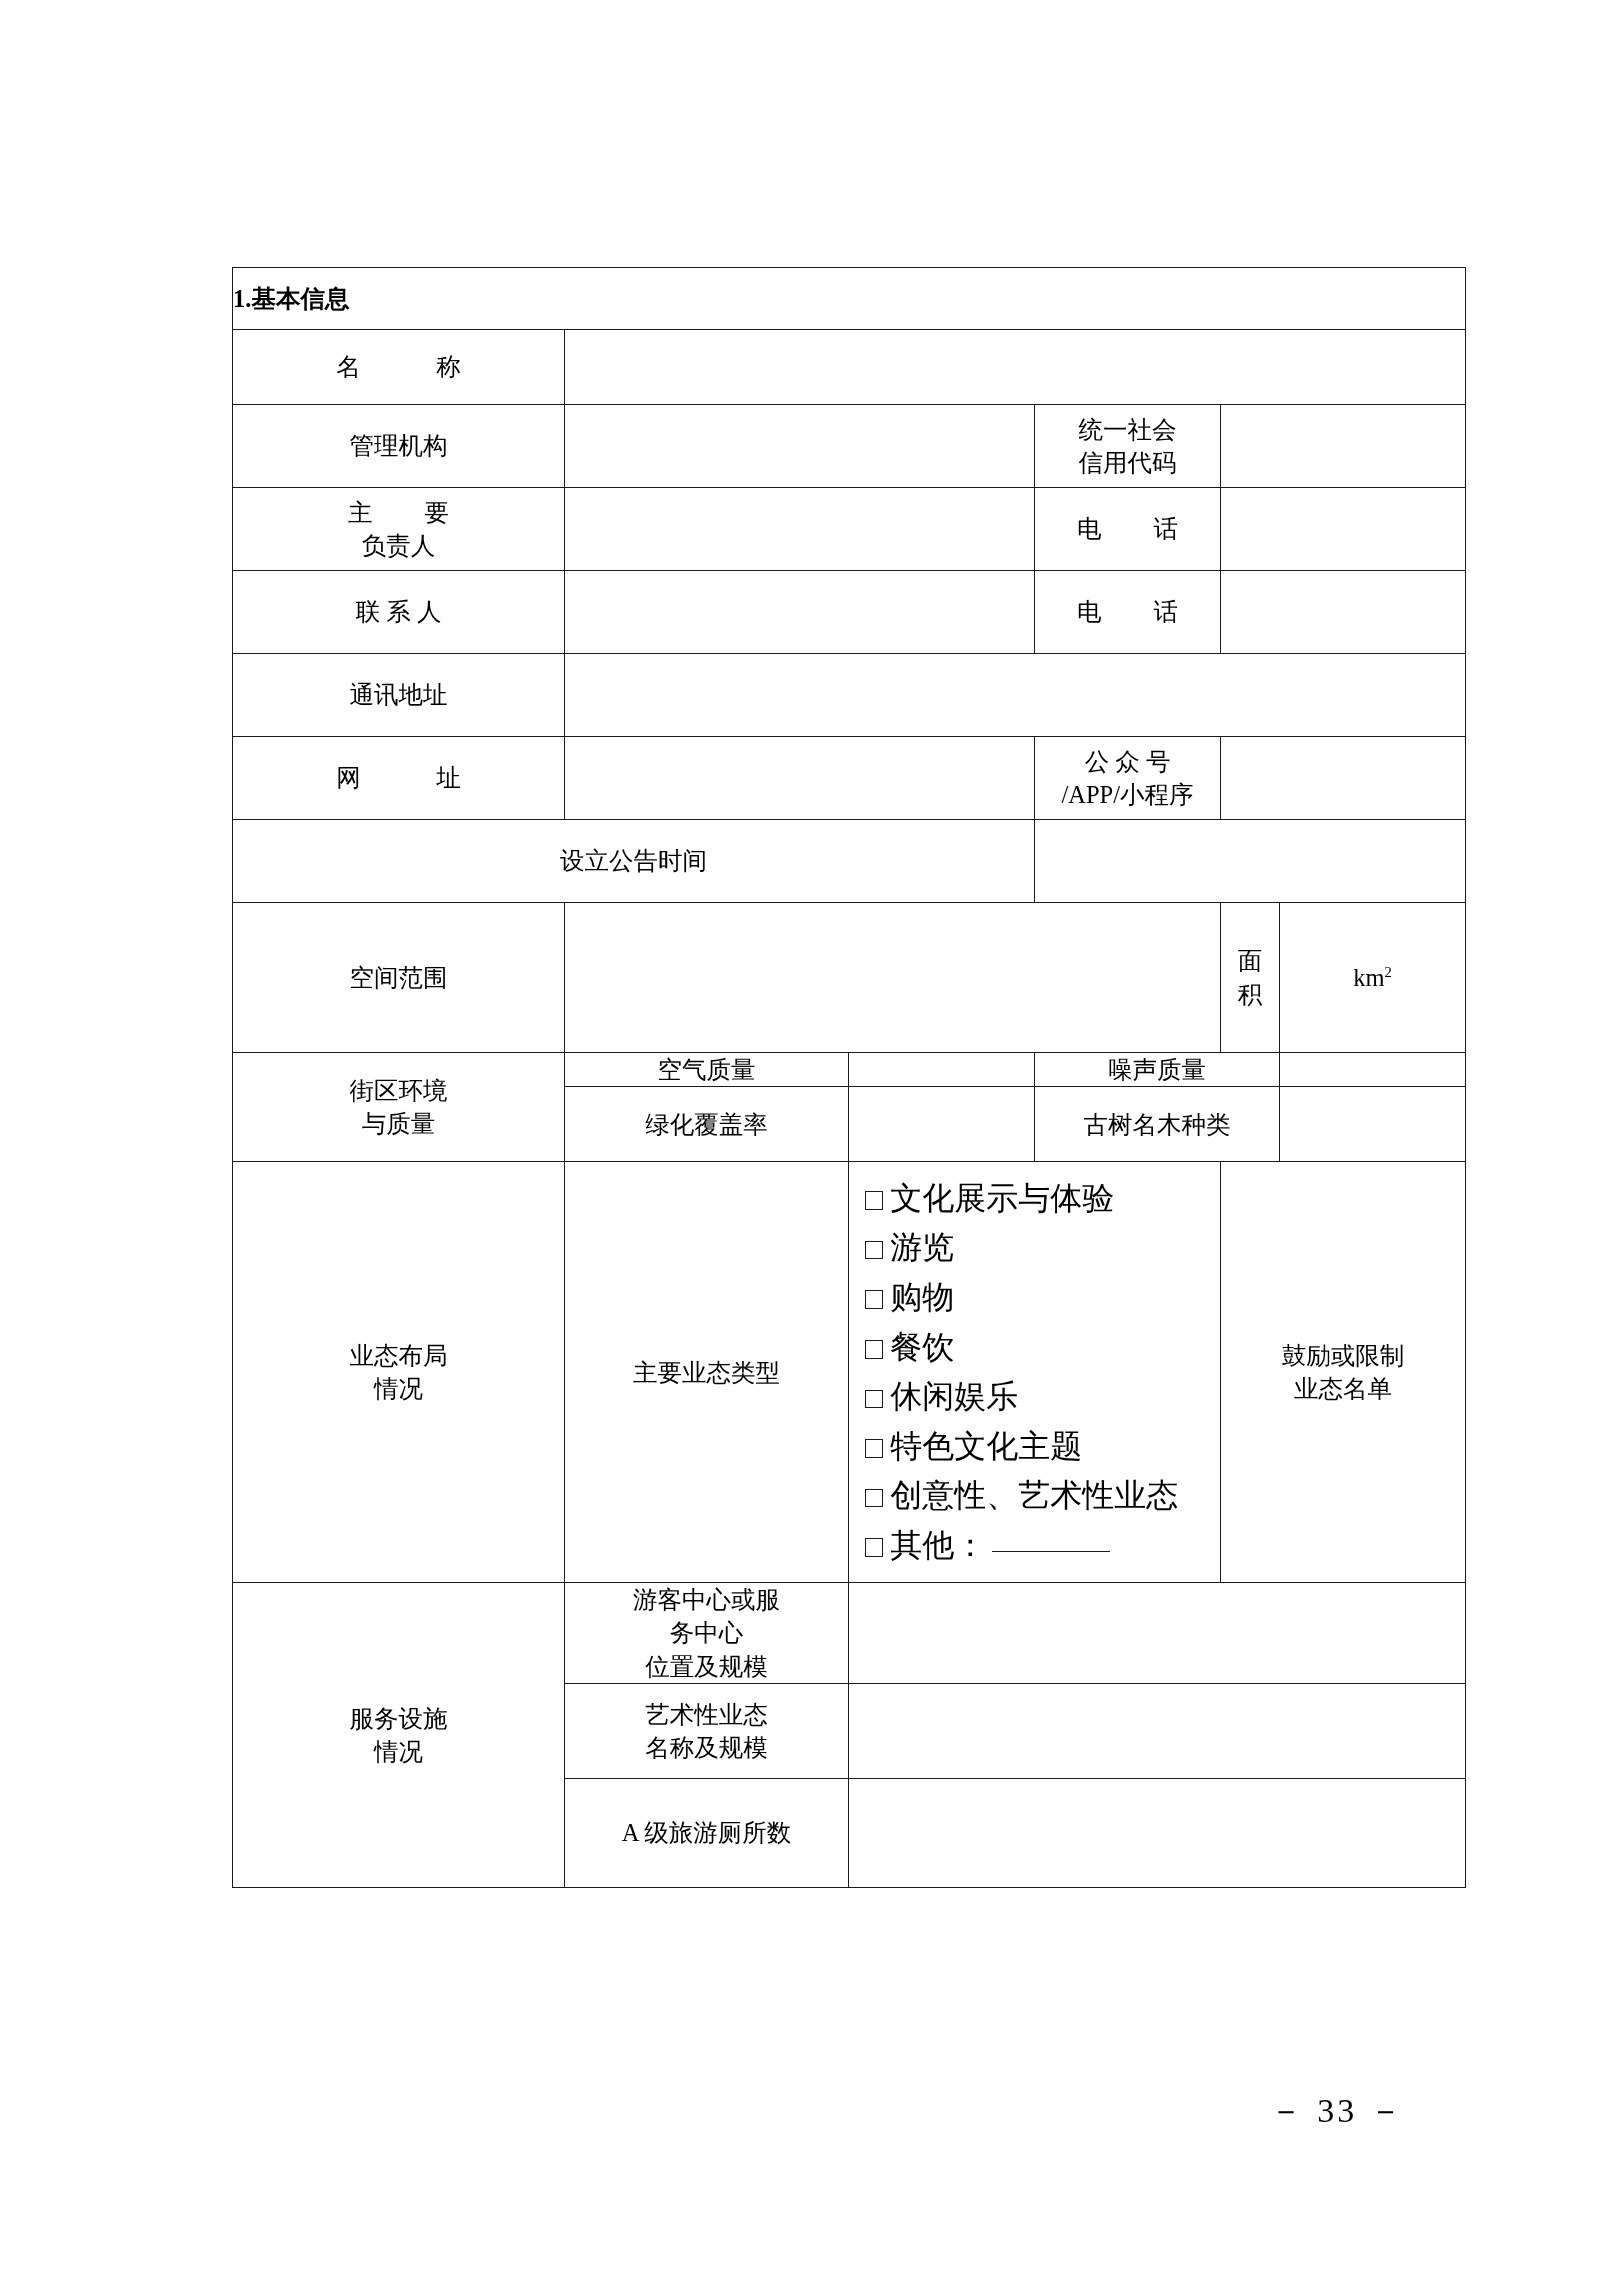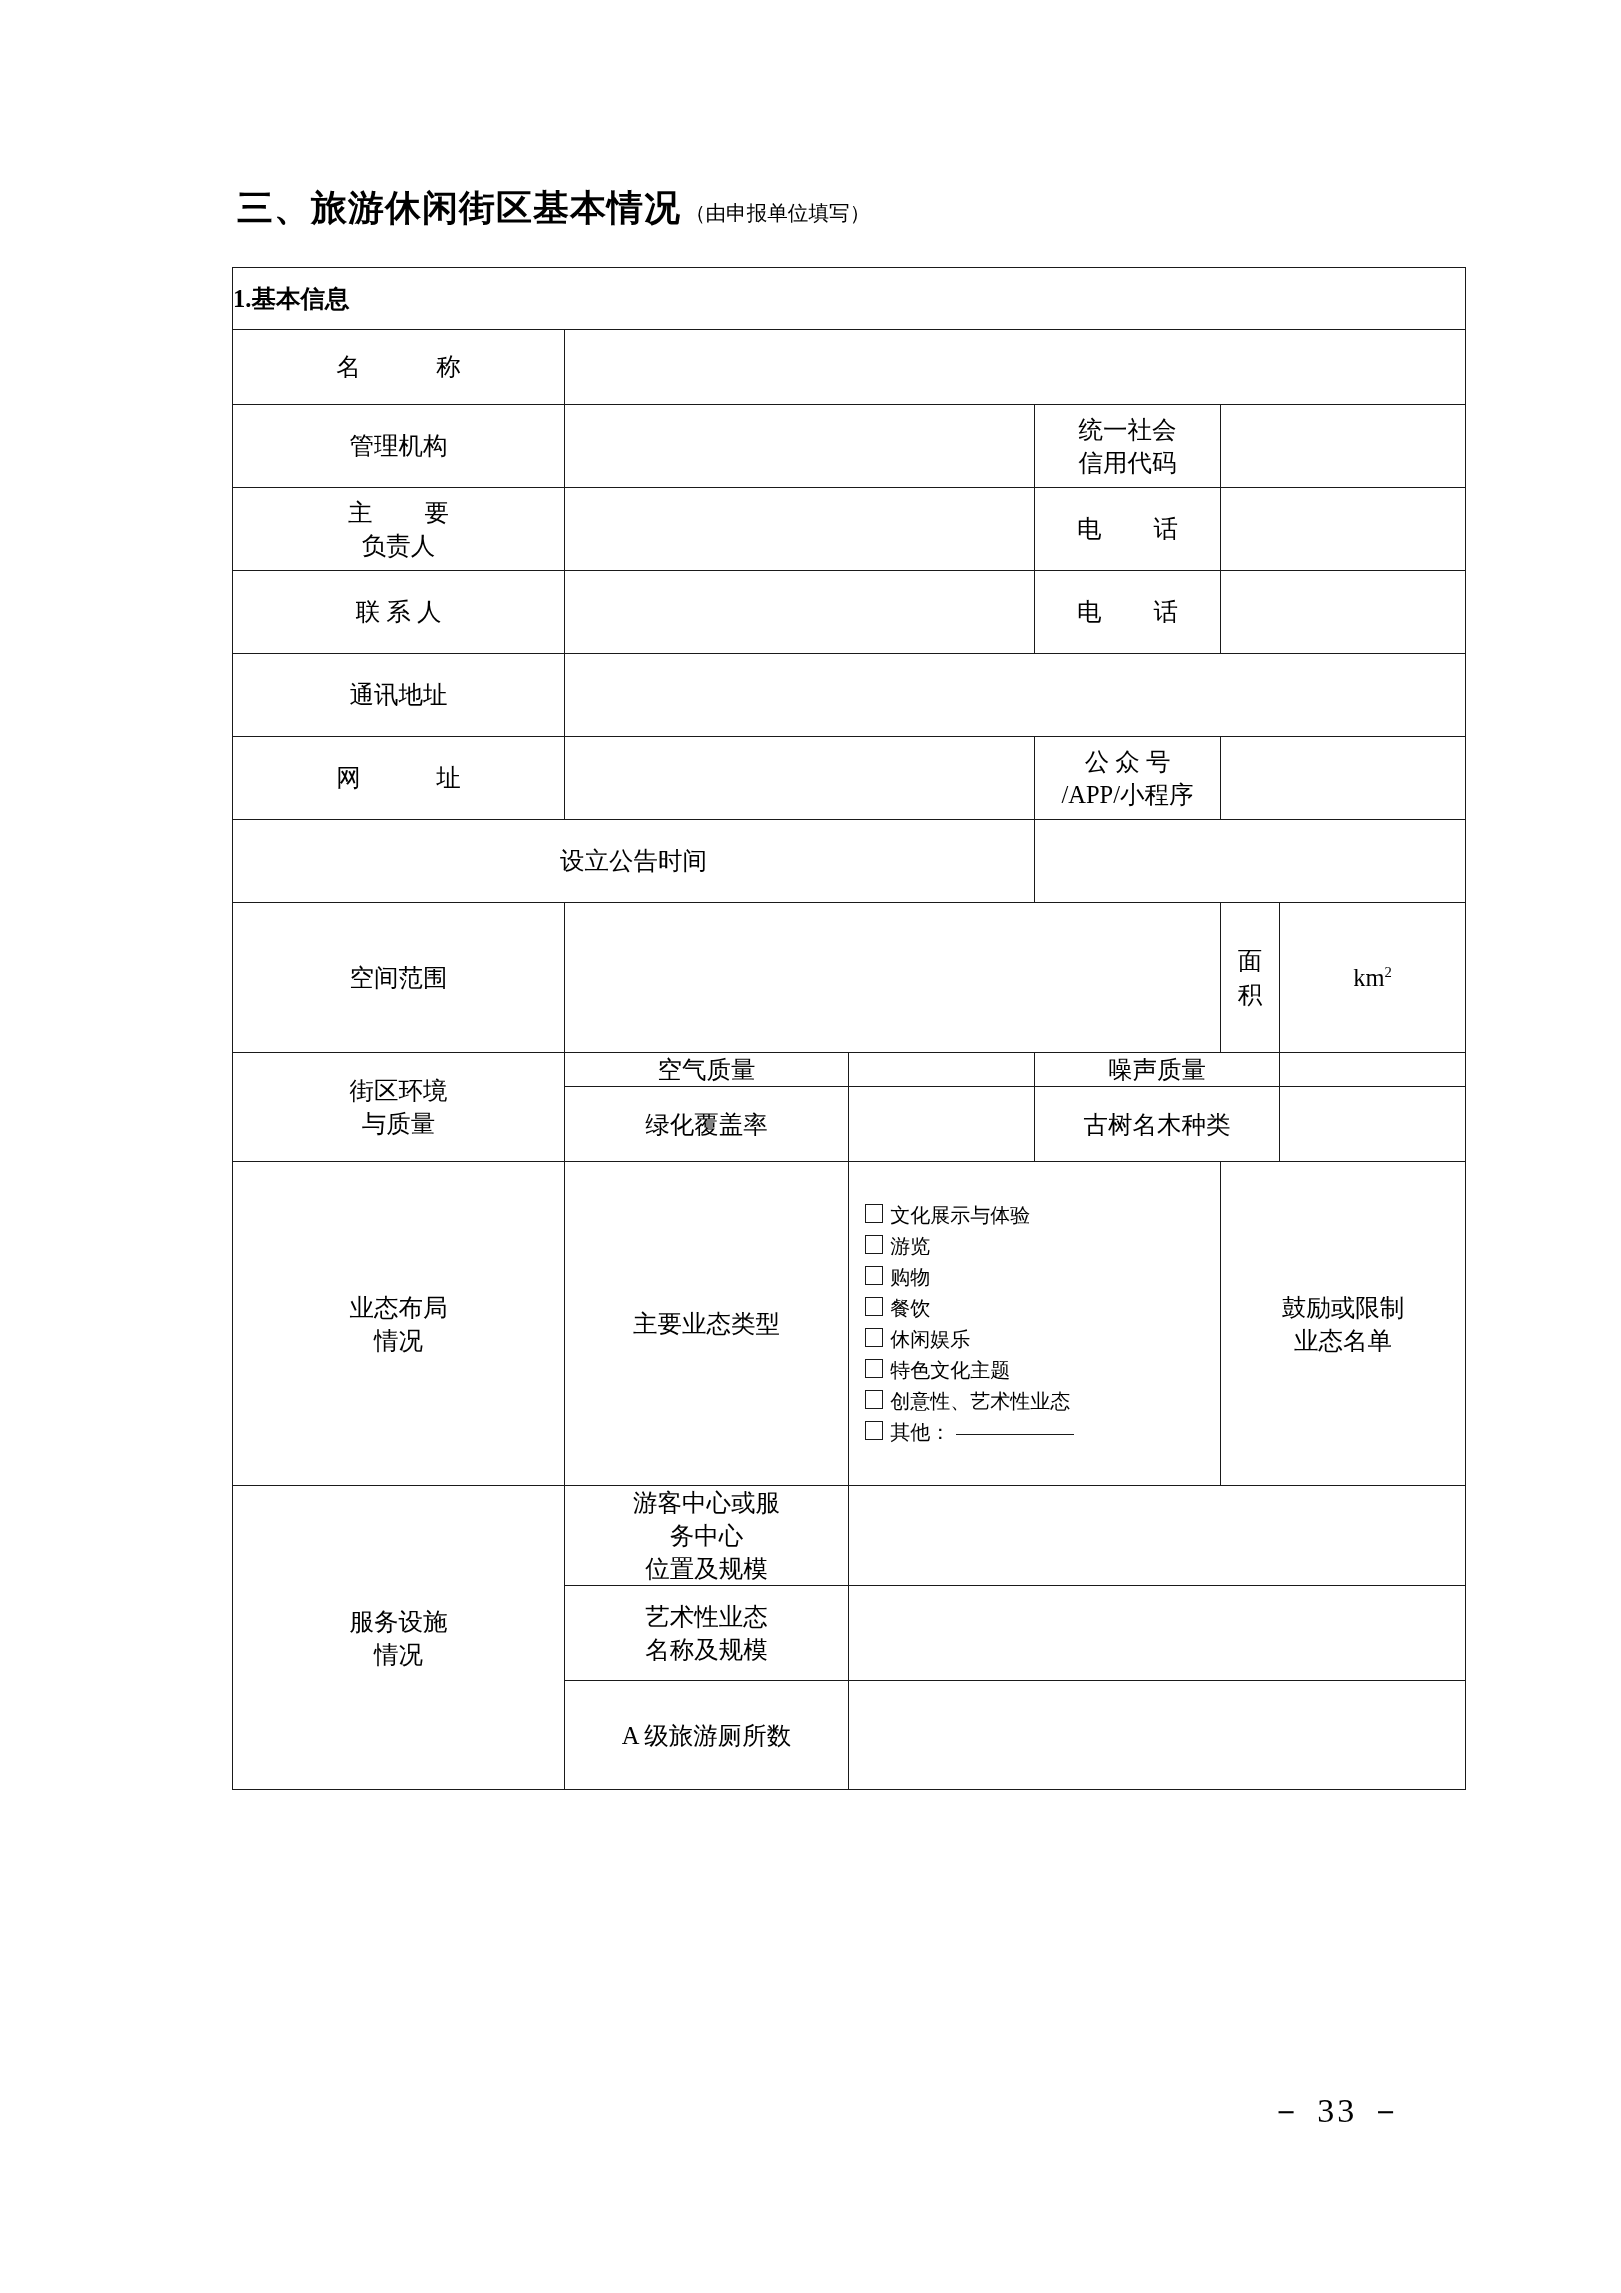--- a/index.html
+++ b/index.html
@@ -86,21 +86,21 @@
   .two-line {
     text-align: center;
     line-height: 1.34;
   }
   .vert-stack {
     text-align: center;
     line-height: 1.3;
   }
   .checklist {
     padding: 11.8px 0 11.8px 15.7px;
-    font-size: 20px;
+    font-size: 32px;
     line-height: 1.55;
   }
   .checklist div {
     white-space: nowrap;
   }
   .box {
     display: inline-block;
     width: 16.7px;
     height: 16.7px;
     border: 1.6px solid #1a1a1a;
@@ -138,24 +138,20 @@
     font-family: "Liberation Serif", serif;
     font-size: 34px;
     letter-spacing: 2.9px;
   }
 </style>
 </head>
 <body>
 
 <div class="page">
 
-  <div class="heading">
-    <span class="heading-main">三、旅游休闲街区基本情况</span>
-    <span class="heading-note">（由申报单位填写）</span>
-  </div>
 
   <table class="form-table">
     <colgroup>
       <col style="width:116px">
       <col style="width:216px">
       <col style="width:284px">
       <col style="width:186px">
       <col style="width:186px">
       <col style="width:59px">
       <col style="width:186px">

